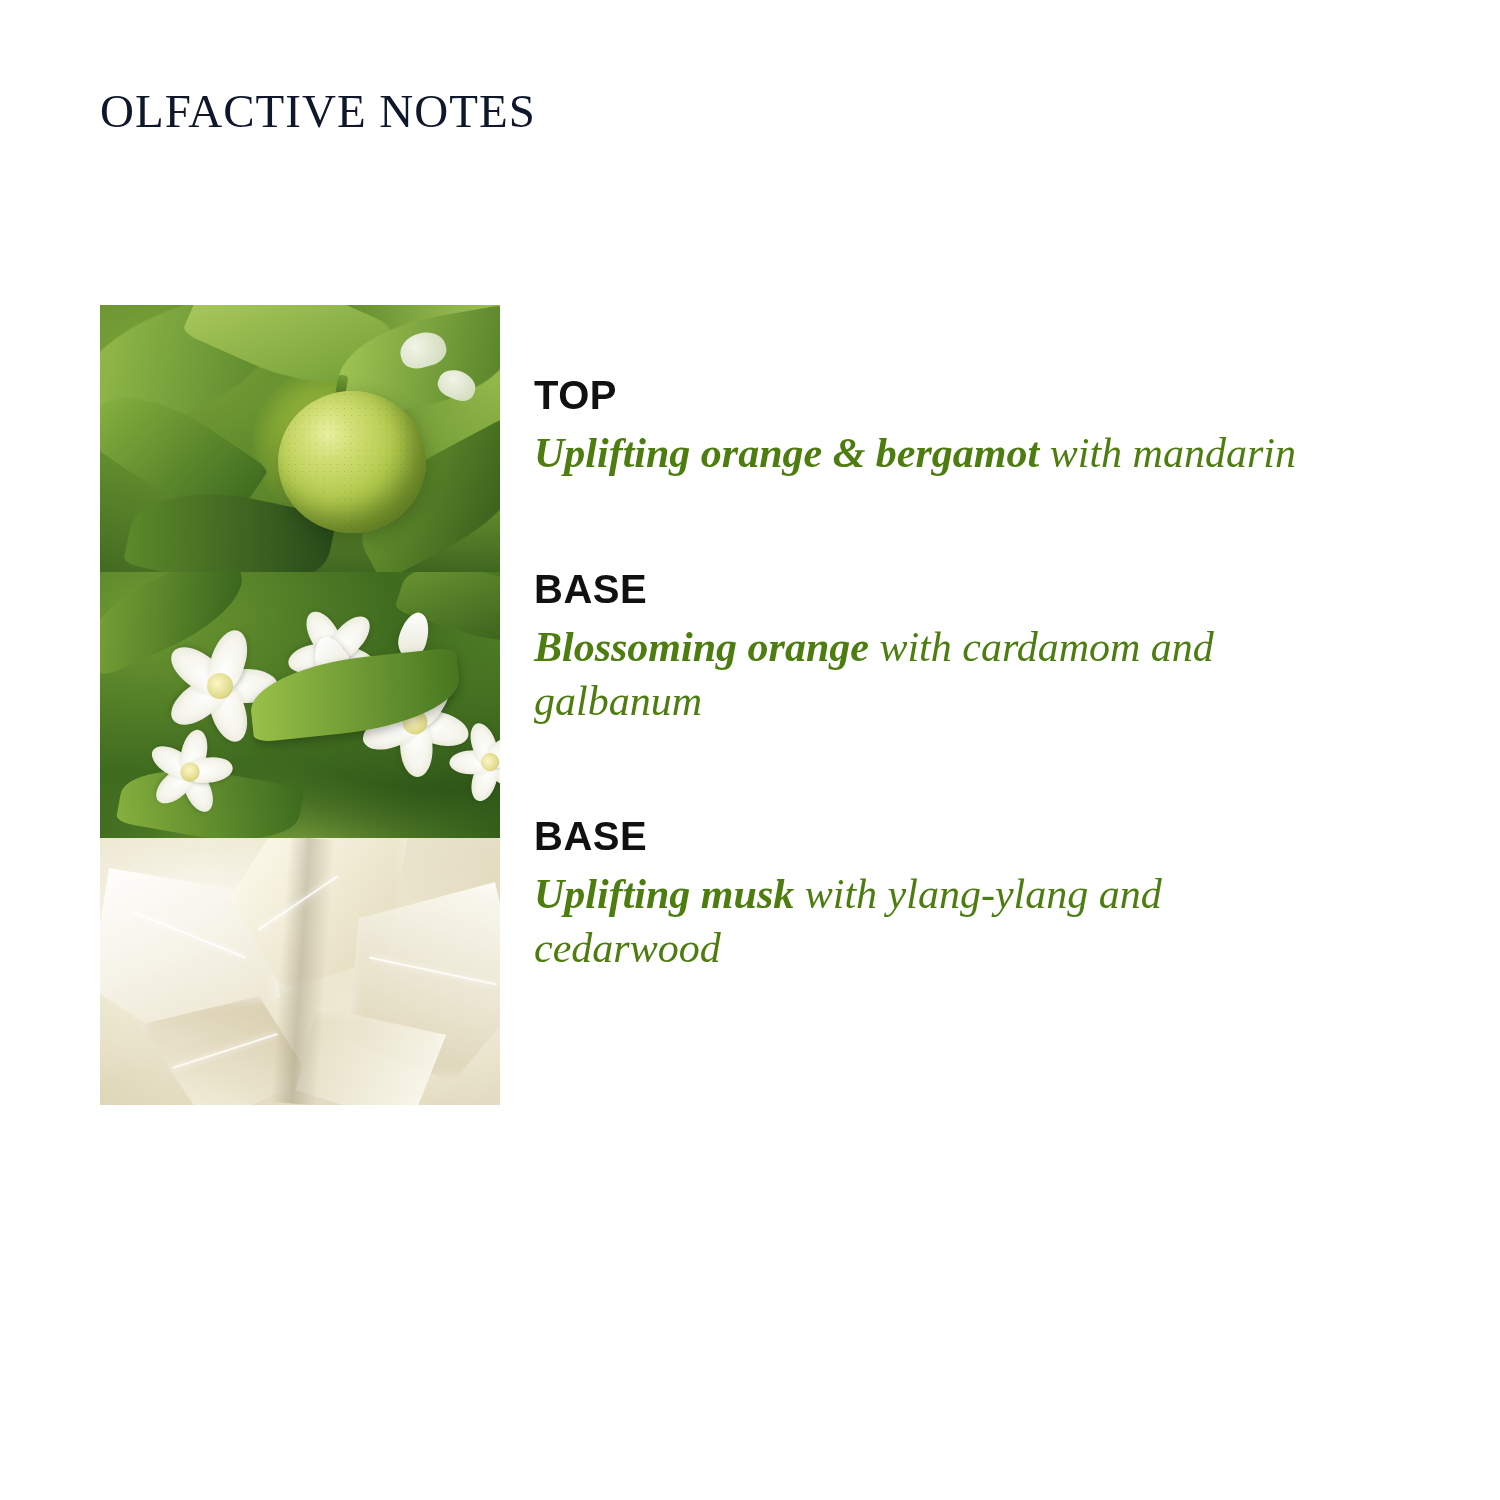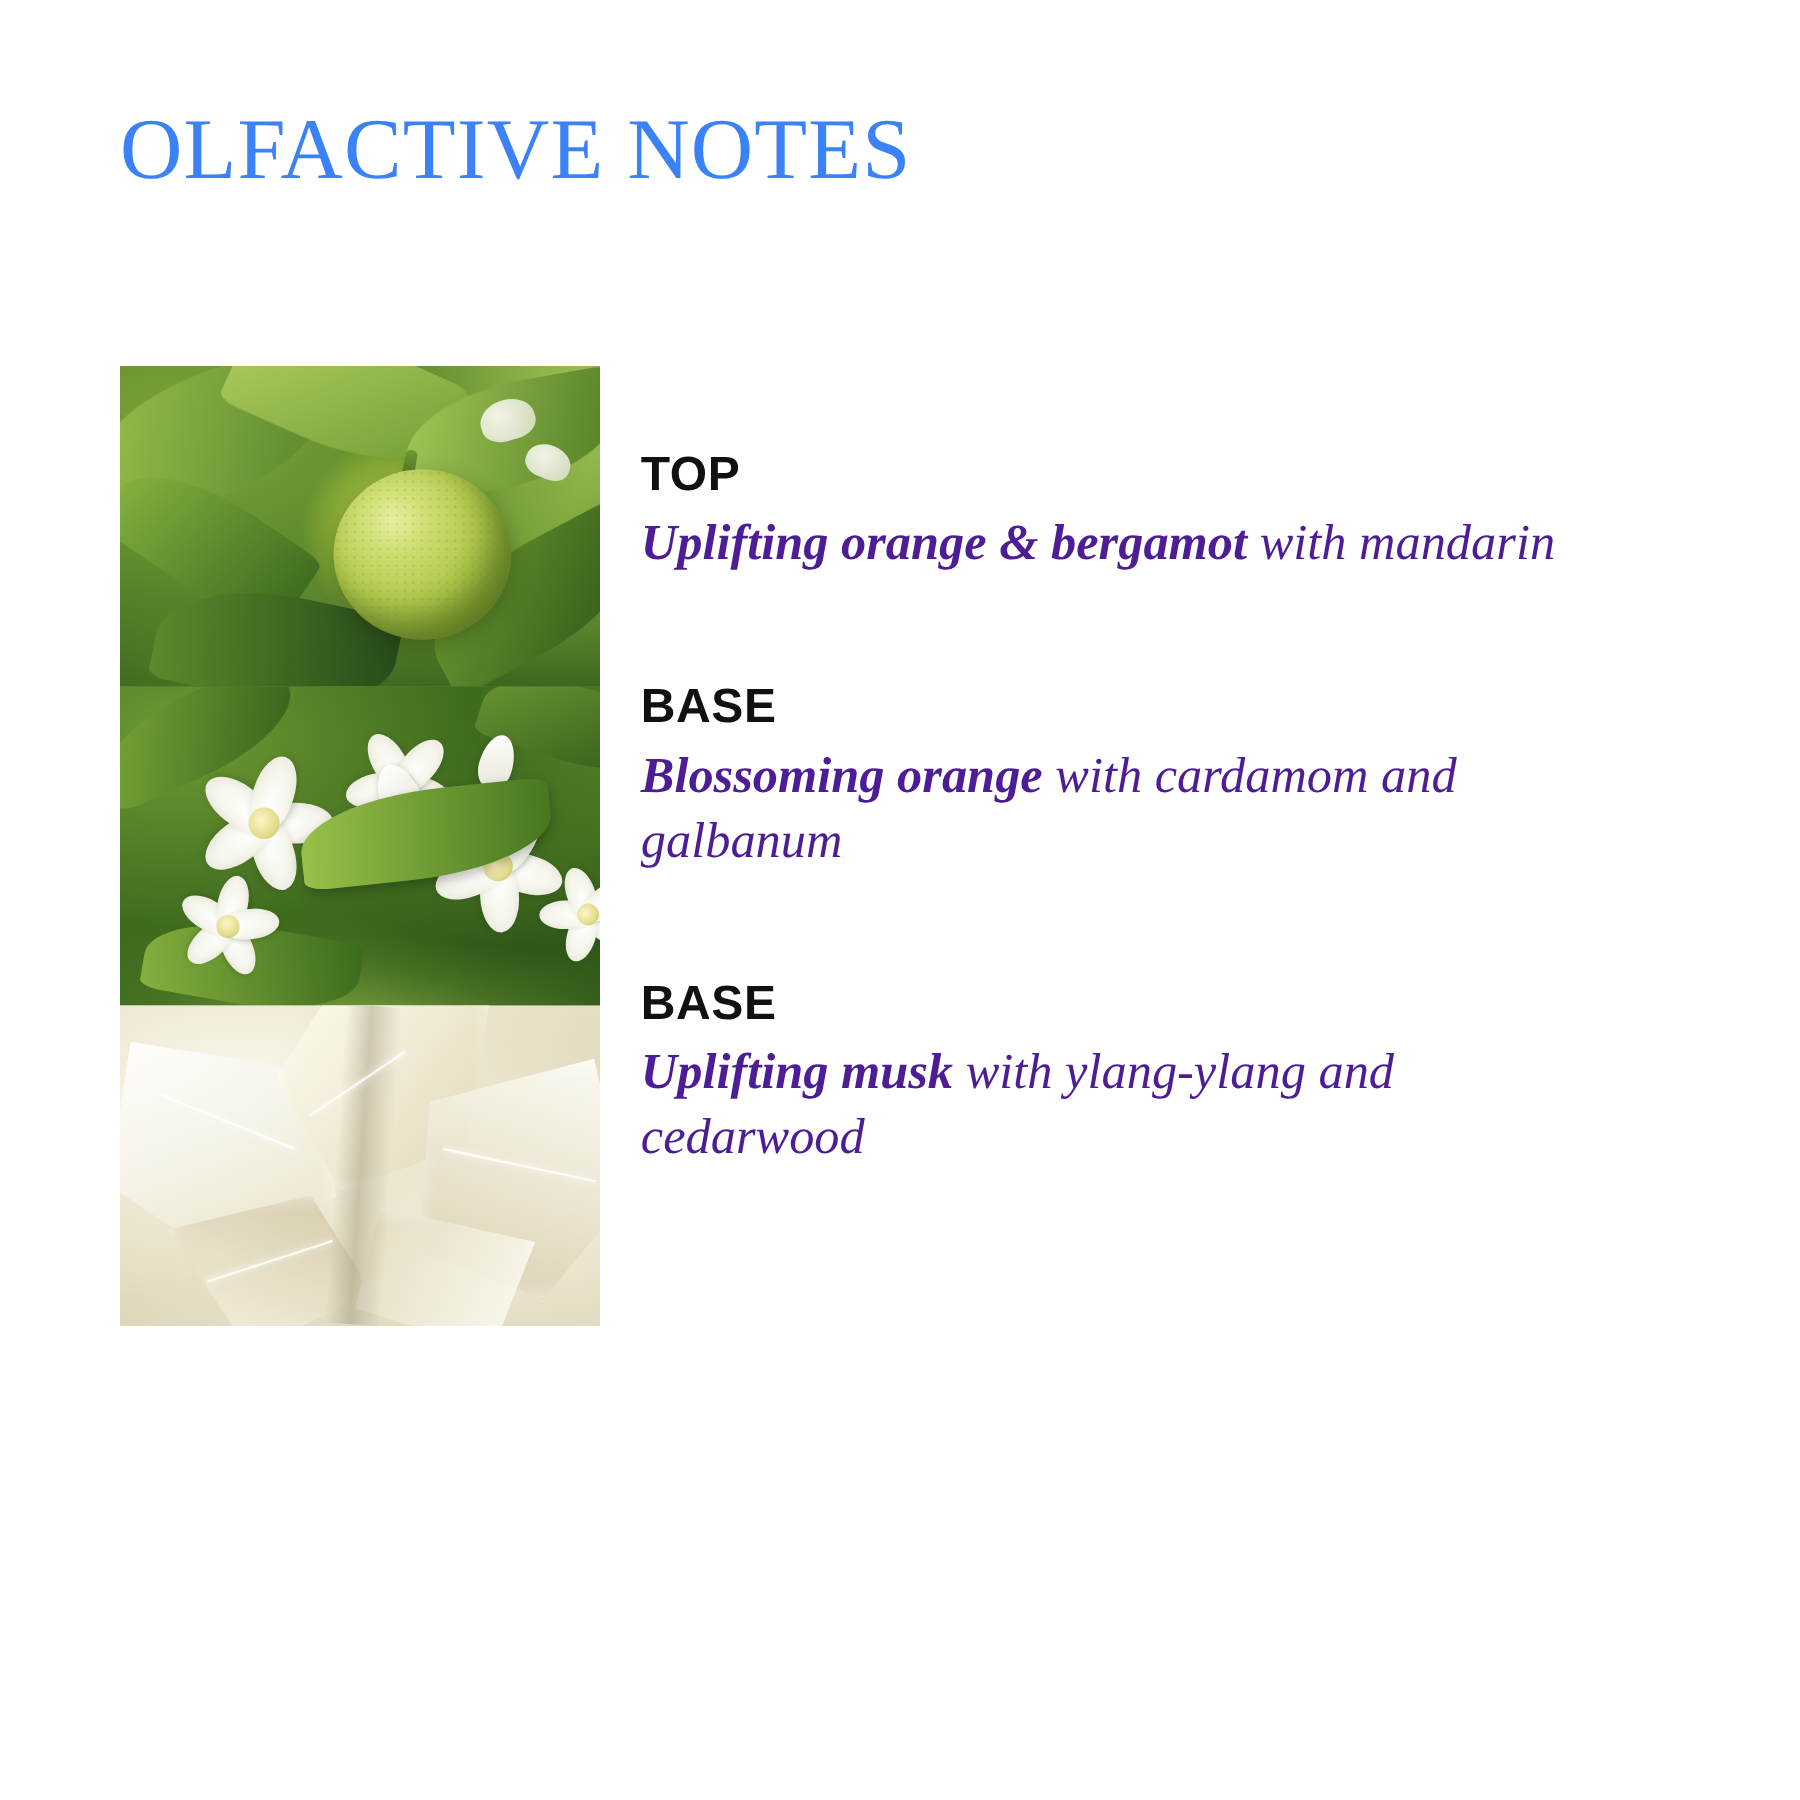--- a/index.html
+++ b/index.html
@@ -21,23 +21,23 @@
     inset: 0;
     background: #ffffff;
   }
 
   .page-title {
     position: absolute;
     left: 100px;
     top: 88px;
     font-family: "Liberation Serif", serif;
     font-weight: 400;
-    font-size: 72px;
+    font-size: 47px;
     letter-spacing: 1px;
-    color: #3b82f6;
+    color: #0f172a;
     line-height: 1;
     white-space: nowrap;
   }
 
   
   .image-stack {
     position: absolute;
     left: 100px;
     top: 305px;
     width: 400px;
@@ -211,21 +211,21 @@
     letter-spacing: 0.5px;
     color: #111111;
     line-height: 1.1;
     margin-bottom: 10px;
   }
   .note-desc {
     font-family: "Liberation Serif", serif;
     font-style: italic;
     font-size: 42px;
     line-height: 1.28;
-    color: #4c1d95;
+    color: #4d7c0f;
   }
   .note-desc .lead {
     font-weight: bold;
   }
 </style>
 </head>
 <body>
 
 <div class="page">
 

